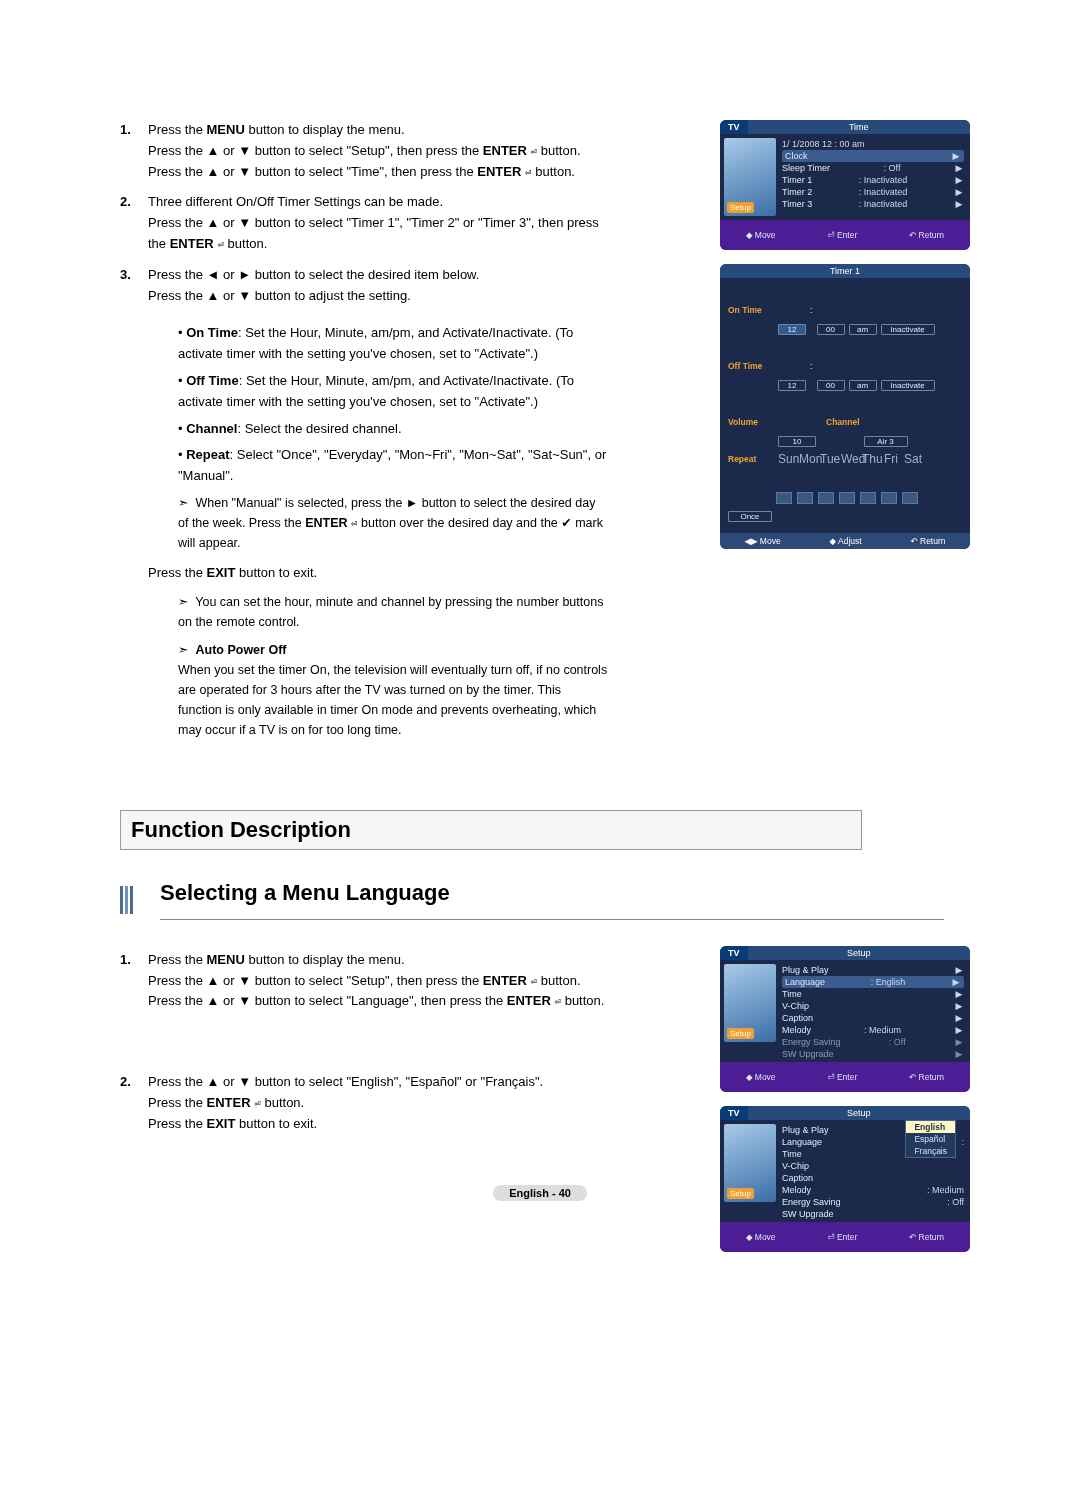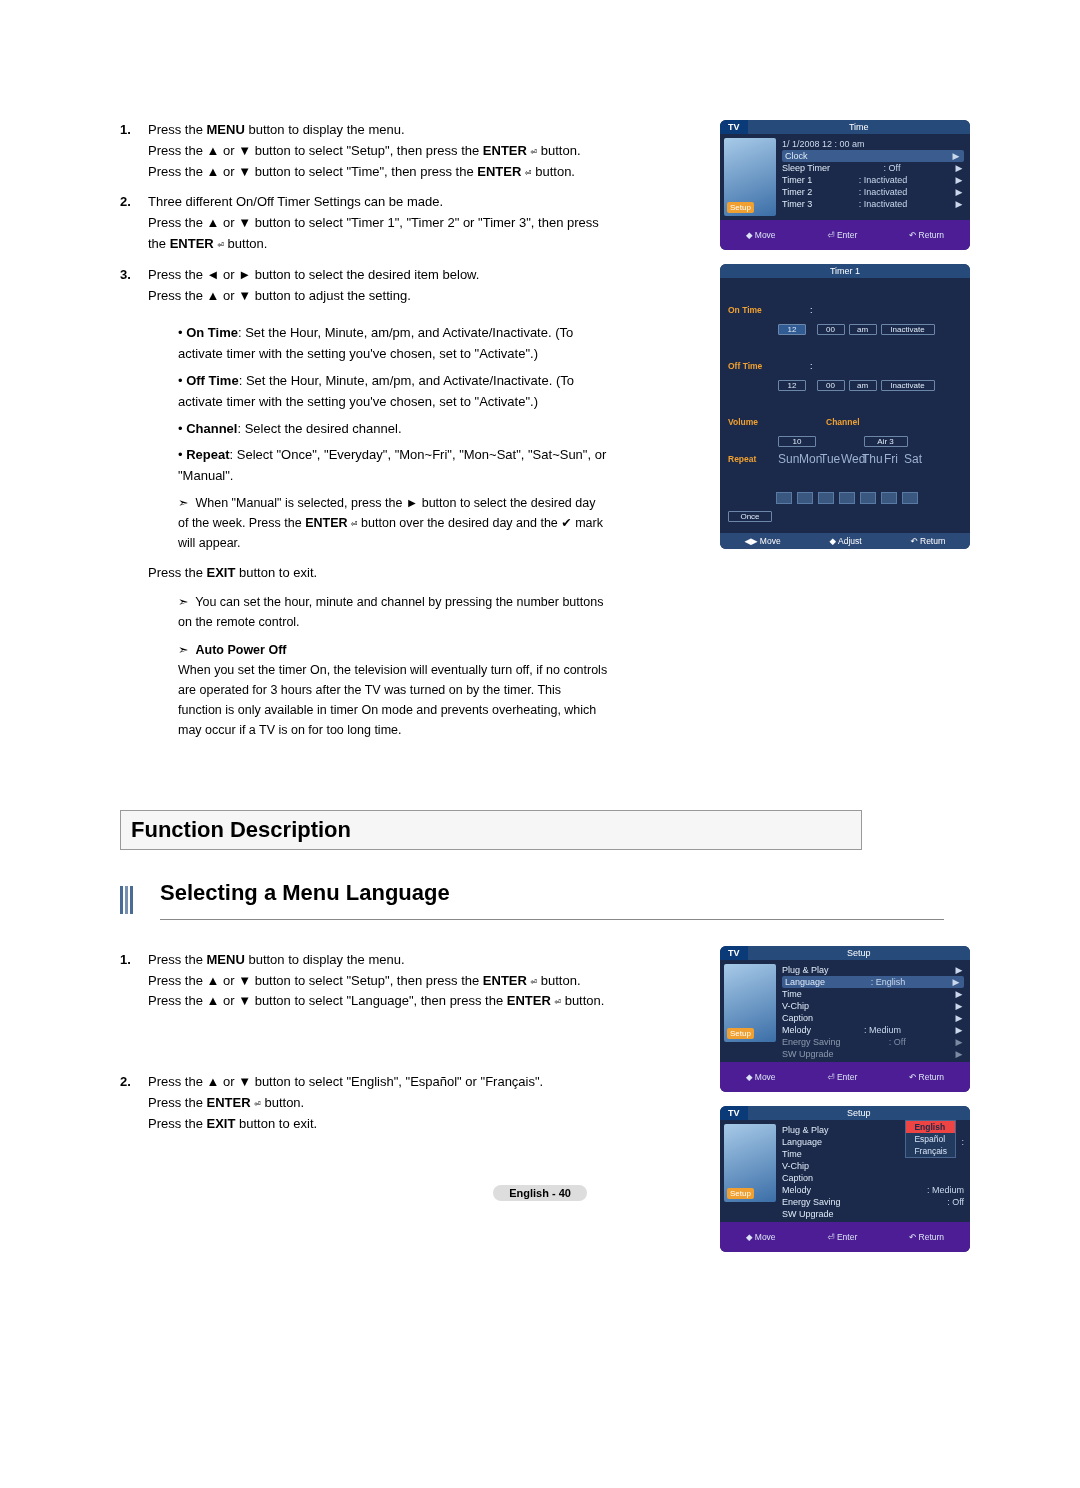--- a/index.html
+++ b/index.html
@@ -131,21 +131,21 @@
   .osd2 .boxes { display:flex; gap:5px; margin-top:2px;}
   .osd2 .boxes .b { width:14px; height:10px; background:#3a5780; border:1px solid #5a7aa6;}
   .osd2 .ftr { display:flex; justify-content:space-around; background:#2c4a78; padding:3px 0; font-size:8.5px;}
 
   .lang-popup {
     position:absolute; right:14px; top:14px;
     background:#233a5f; border:1px solid #4a6690;
     font-size:8.5px;
   }
   .lang-popup div { padding:1px 8px; color:#d7e4f5; }
-  .lang-popup div.sel { background:#ef4444; color:#1b2a4a; font-weight:bold;}
+  .lang-popup div.sel { background:#fef9c3; color:#1b2a4a; font-weight:bold;}
 
   .footer-pg {
     text-align:center; margin-top:50px;
   }
   .footer-pg .pill {
     display:inline-block; background:#ddd; border-radius:10px; padding:2px 16px;
     font-size:11px; font-weight:bold;
   }
 
   b { font-weight:bold; }

